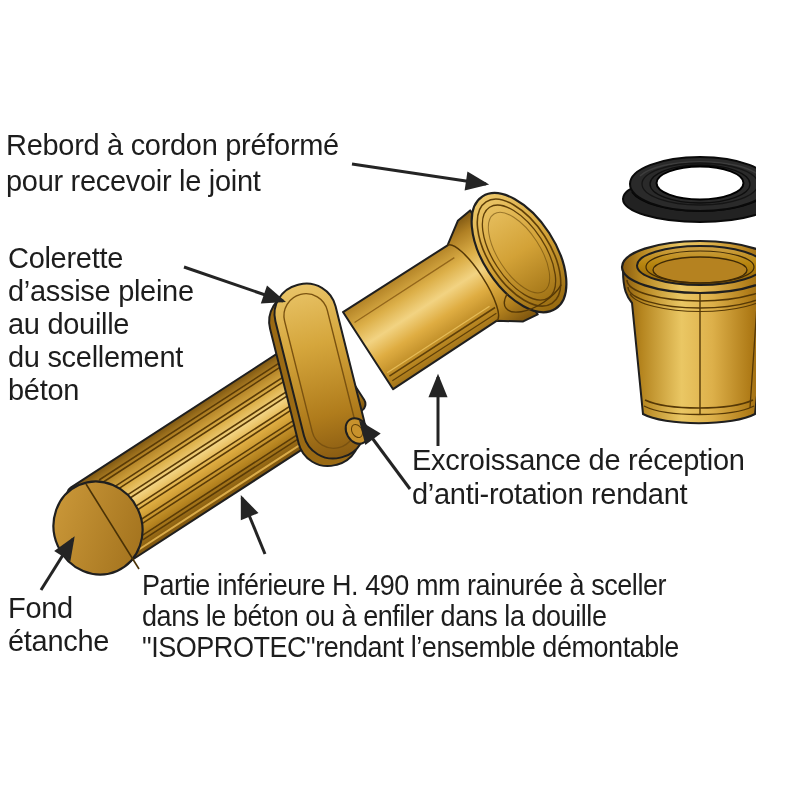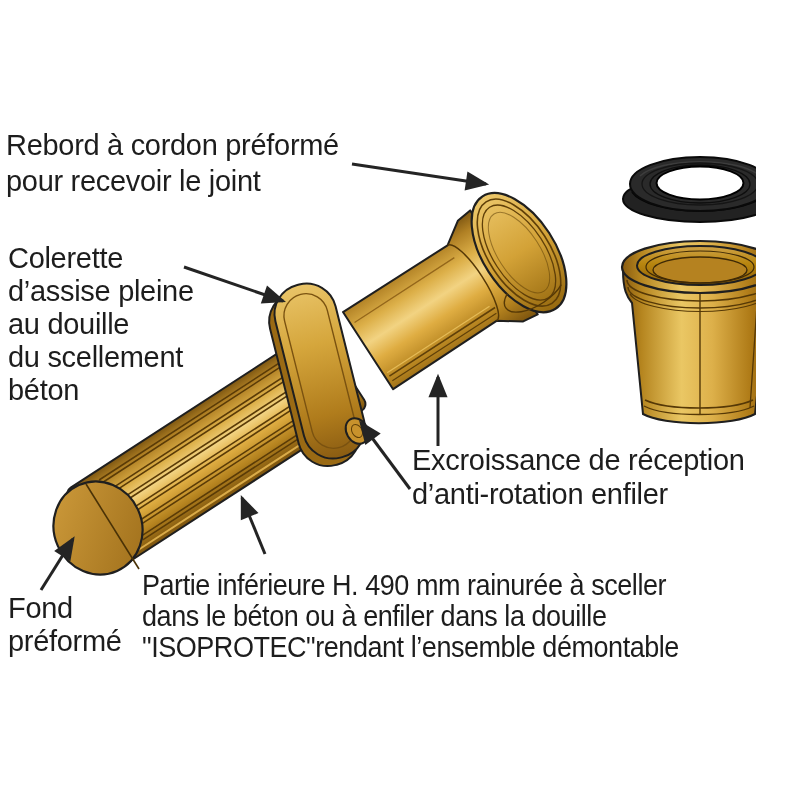--- a/index.html
+++ b/index.html
@@ -165,22 +165,22 @@
   <div class="label" id="lbl-rebord">Rebord à cordon préformé
 pour recevoir le joint</div>
 
   <div class="label" id="lbl-colerette">Colerette
 d’assise pleine
 au douille
 du scellement
 béton</div>
 
   <div class="label" id="lbl-excroissance">Excroissance de réception
-d’anti-rotation enfiler</div>
+d’anti-rotation rendant</div>
 
   <div class="label" id="lbl-fond">Fond
-préformé</div>
+étanche</div>
 
   <div class="label" id="lbl-partie">Partie inférieure H. 490 mm rainurée à sceller
 dans le béton ou à enfiler dans la douille
 "ISOPROTEC"rendant l’ensemble démontable</div>
 
 </div>
 
 </body></html>

